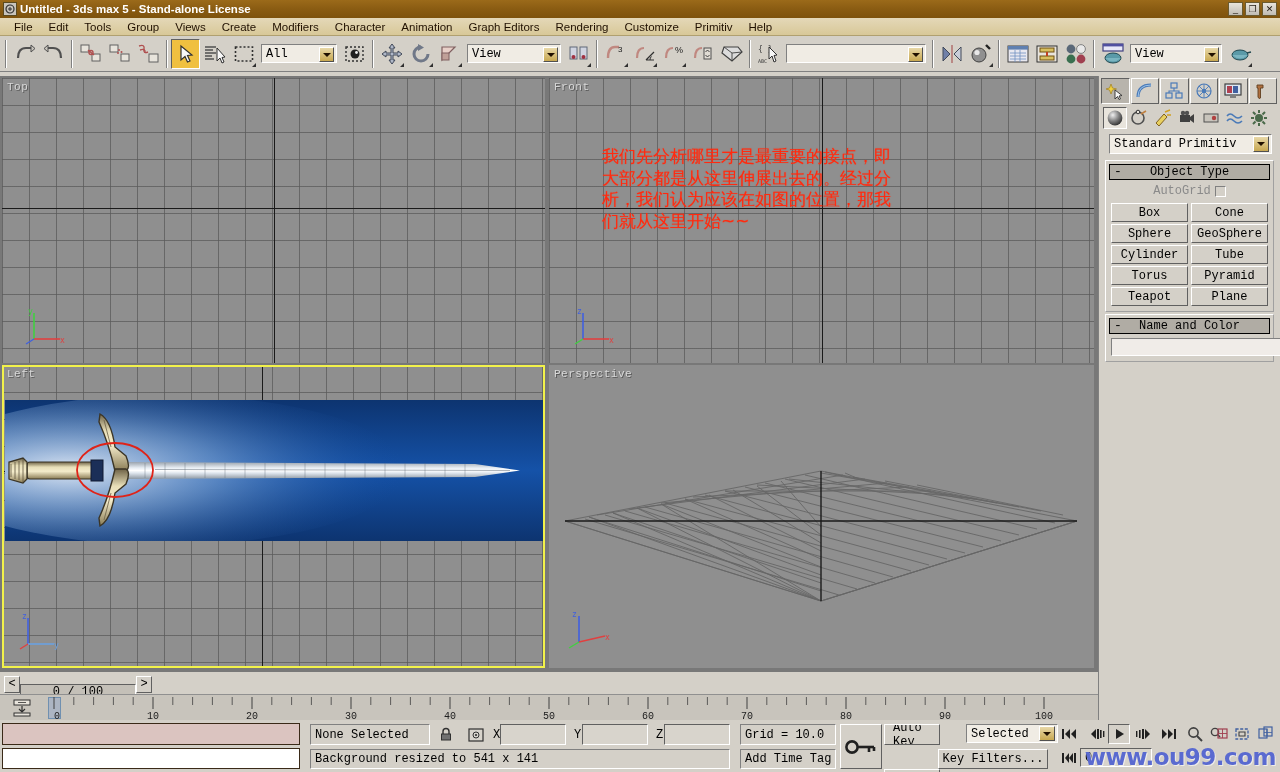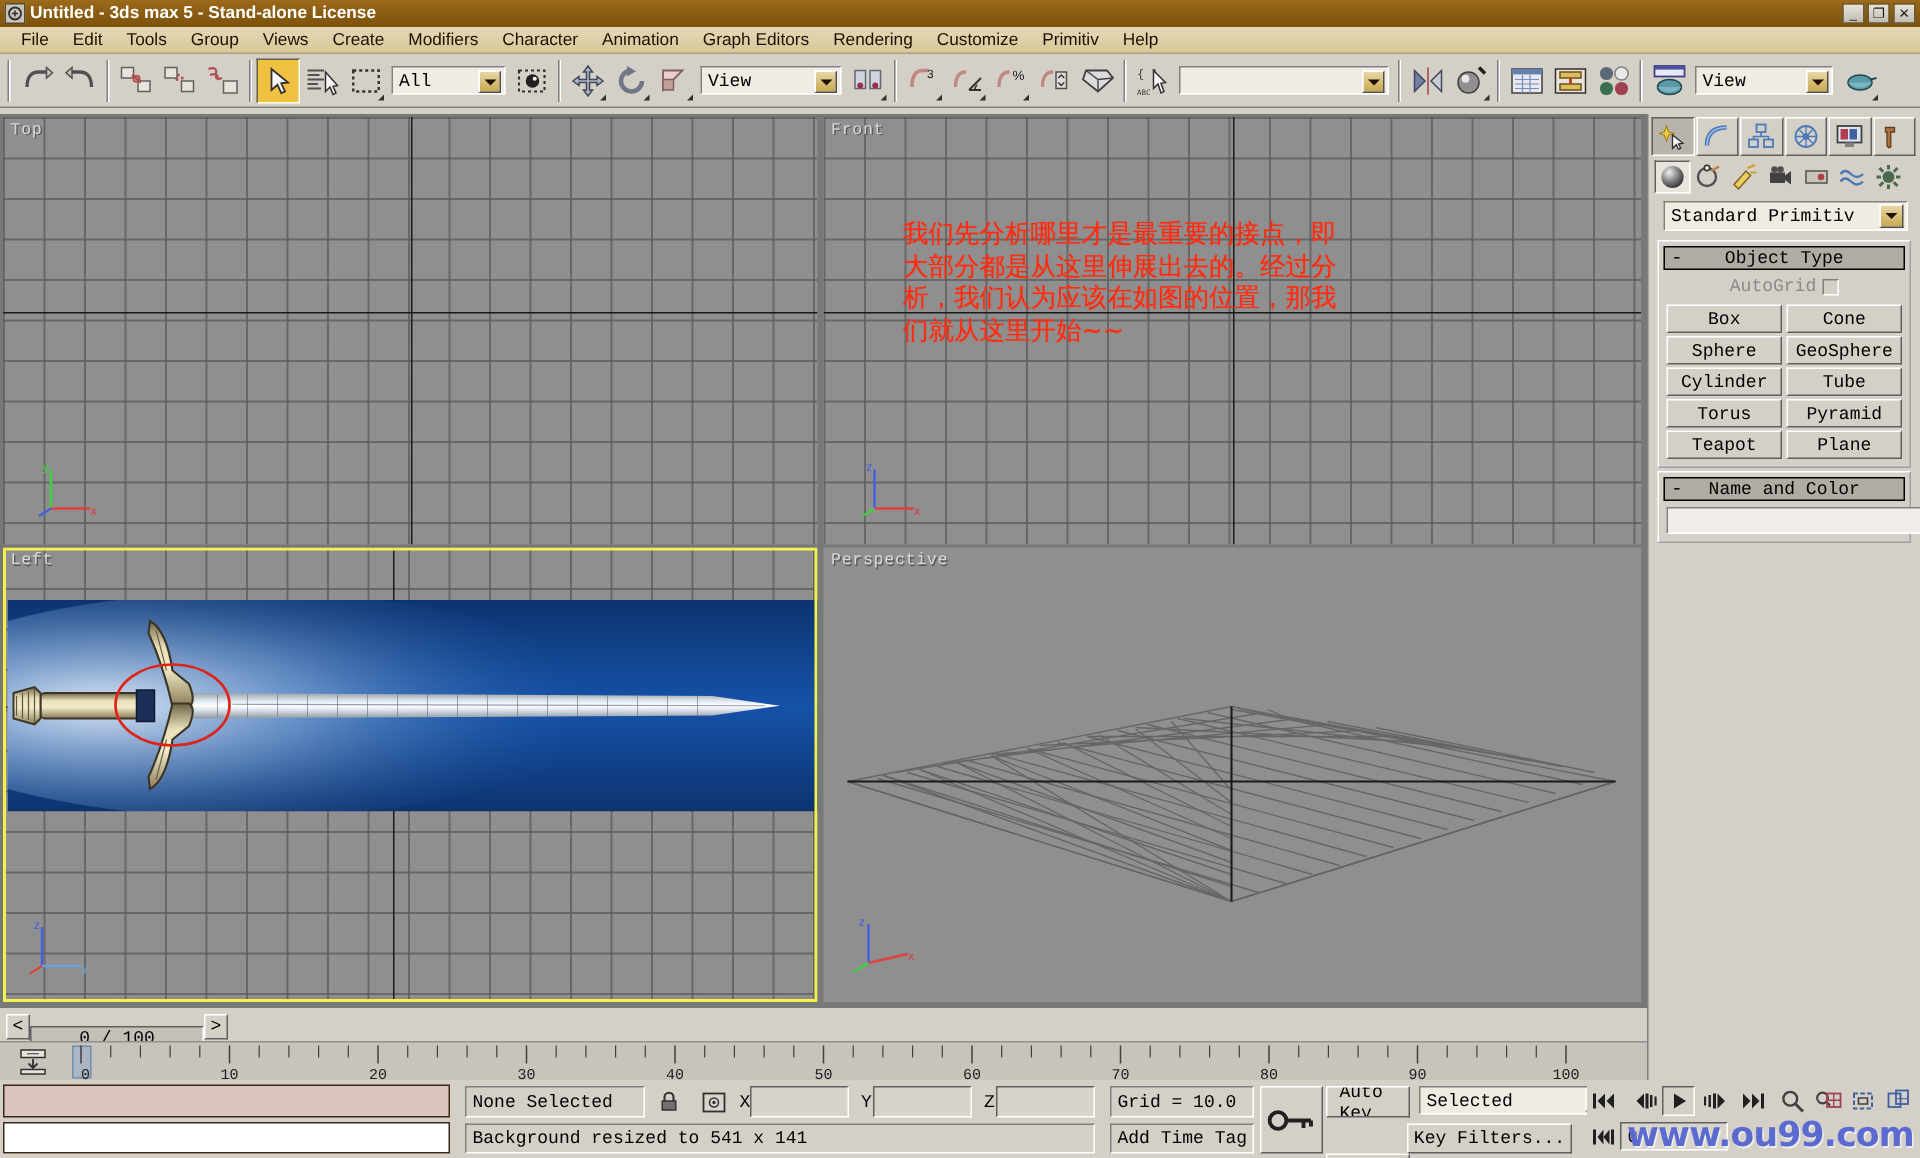--- a/index.html
+++ b/index.html
@@ -981,21 +981,21 @@
       </svg>
   </div>
 
   <div class="sb-btn" style="left:884px; top:4px; width:56px; height:21px; justify-content:flex-start; padding-left:2px; overflow:hidden;">
     <span style="margin-left:-6px;padding-left:12px;">Auto Key</span>
   </div>
   <div class="sb-btn" style="left:884px; top:29px; width:56px; height:20px; justify-content:flex-end; padding-left:2px; overflow:hidden;margin-top:20px;">
     <span style="margin-left:-4px;">Set Key</span>
   </div>
 
-  <div class="sb-combo" style="left:946px; top:4px; width:130px; height:19px;">
+  <div class="sb-combo" style="left:966px; top:4px; width:92px; height:19px;">
     <span>Selected</span>
     <div class="arrow"></div>
   </div>
   <div class="sb-btn" style="left:938px; top:29px; width:110px; height:20px;">
     <span>Key Filters...</span>
   </div>
 
   <div class="navbtn" style="left:1058px; top:4px;">
     <svg width="16" height="12" viewBox="0 0 16 12">
         <rect x="1" y="1" width="2" height="10" fill="#202020"></rect>

